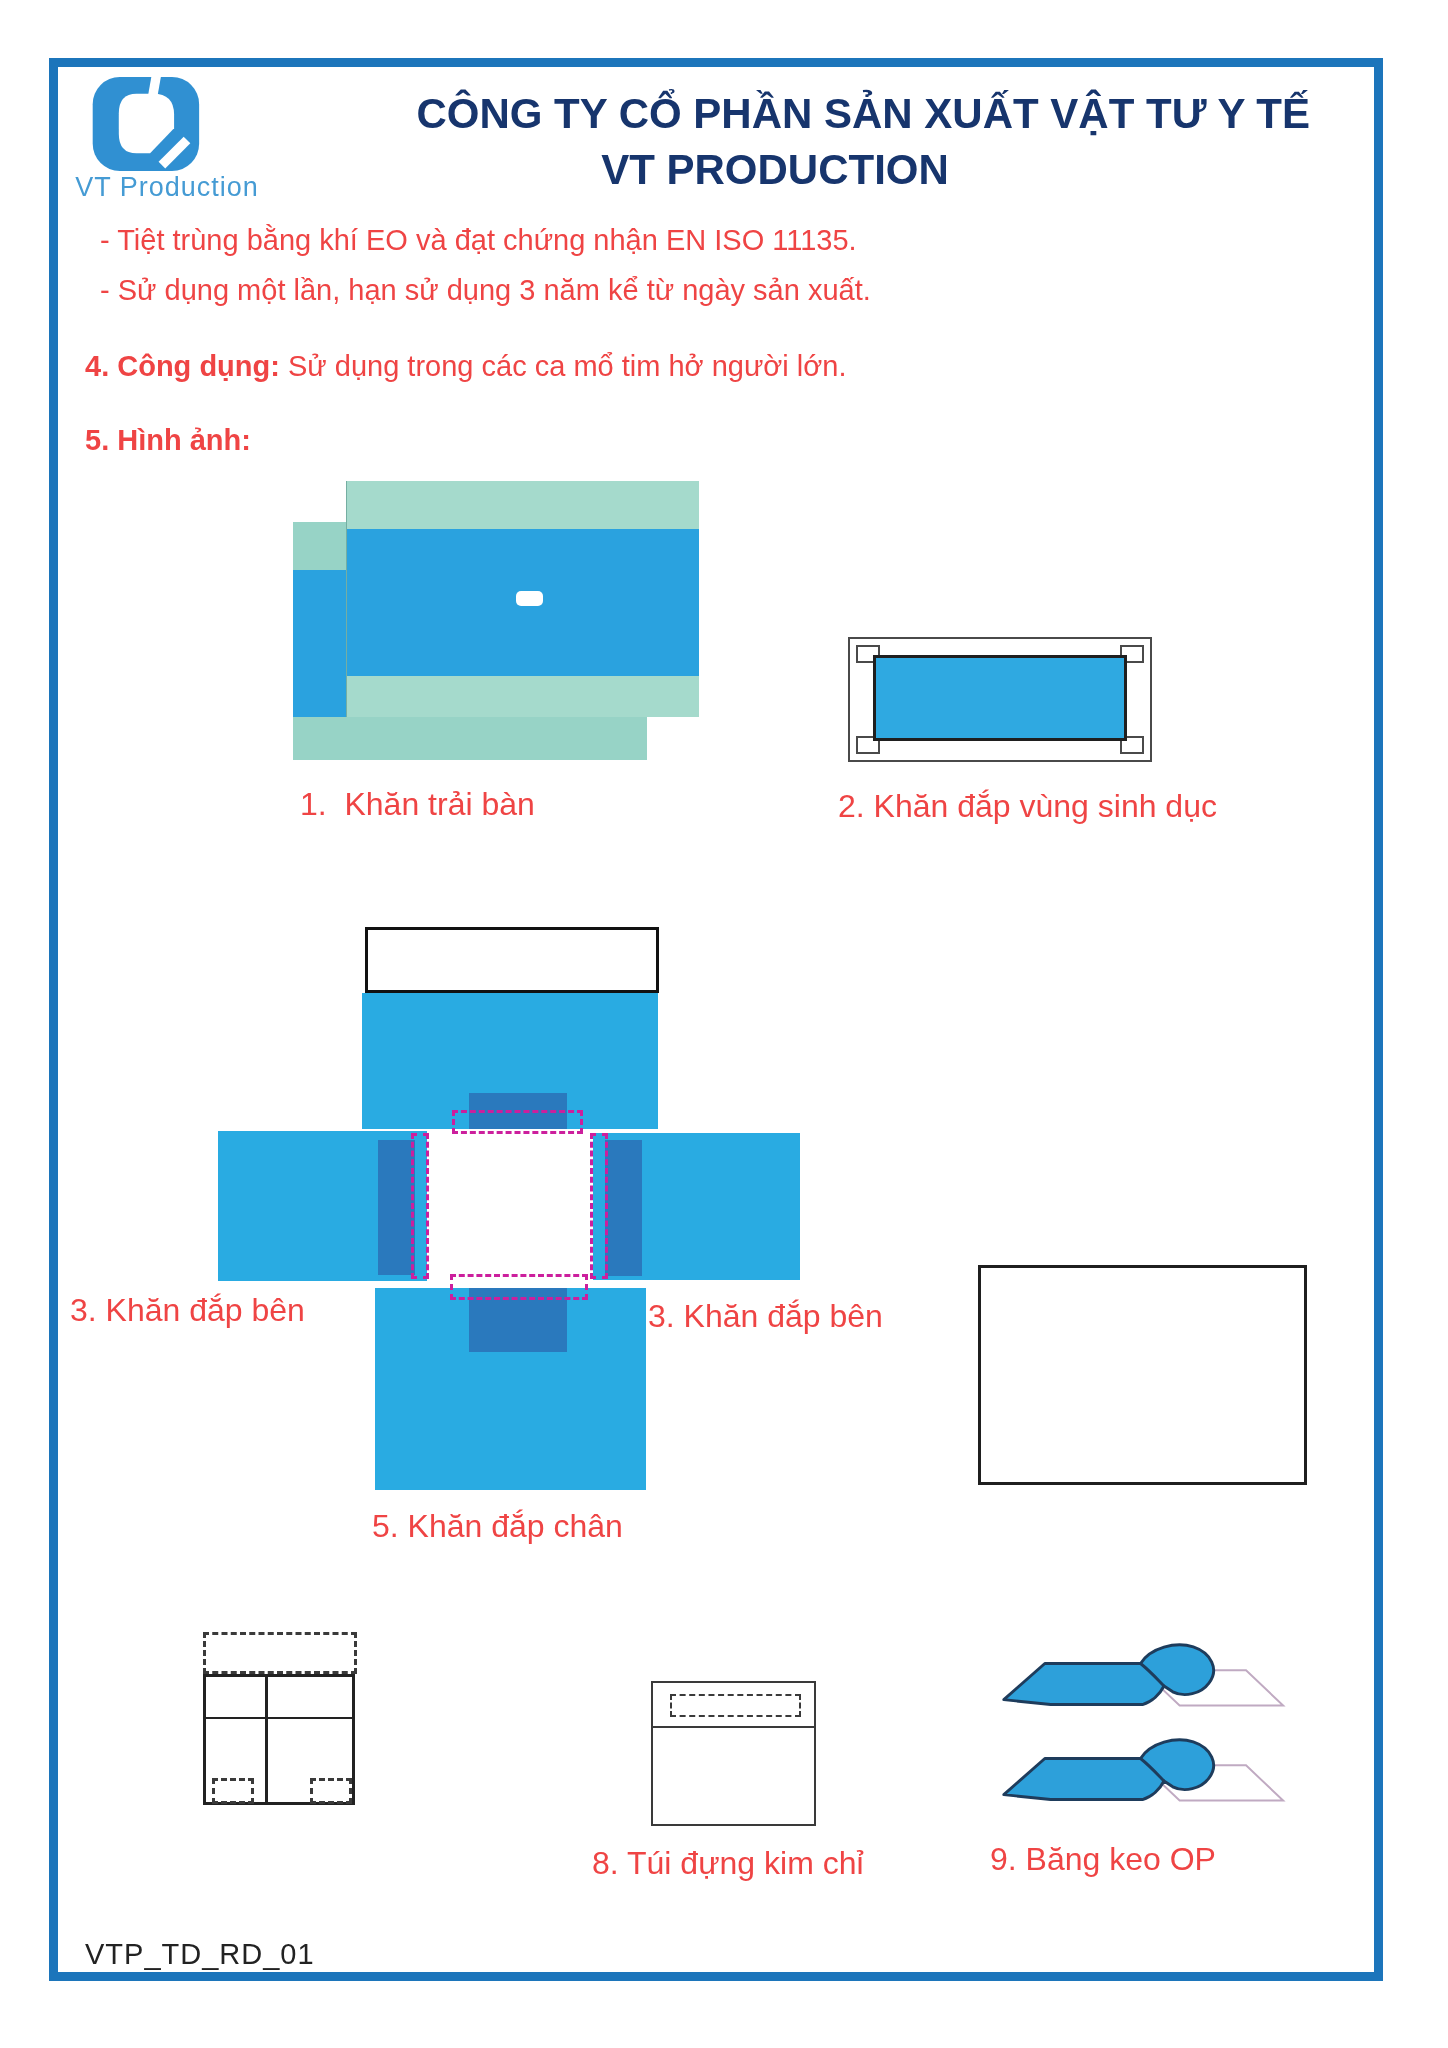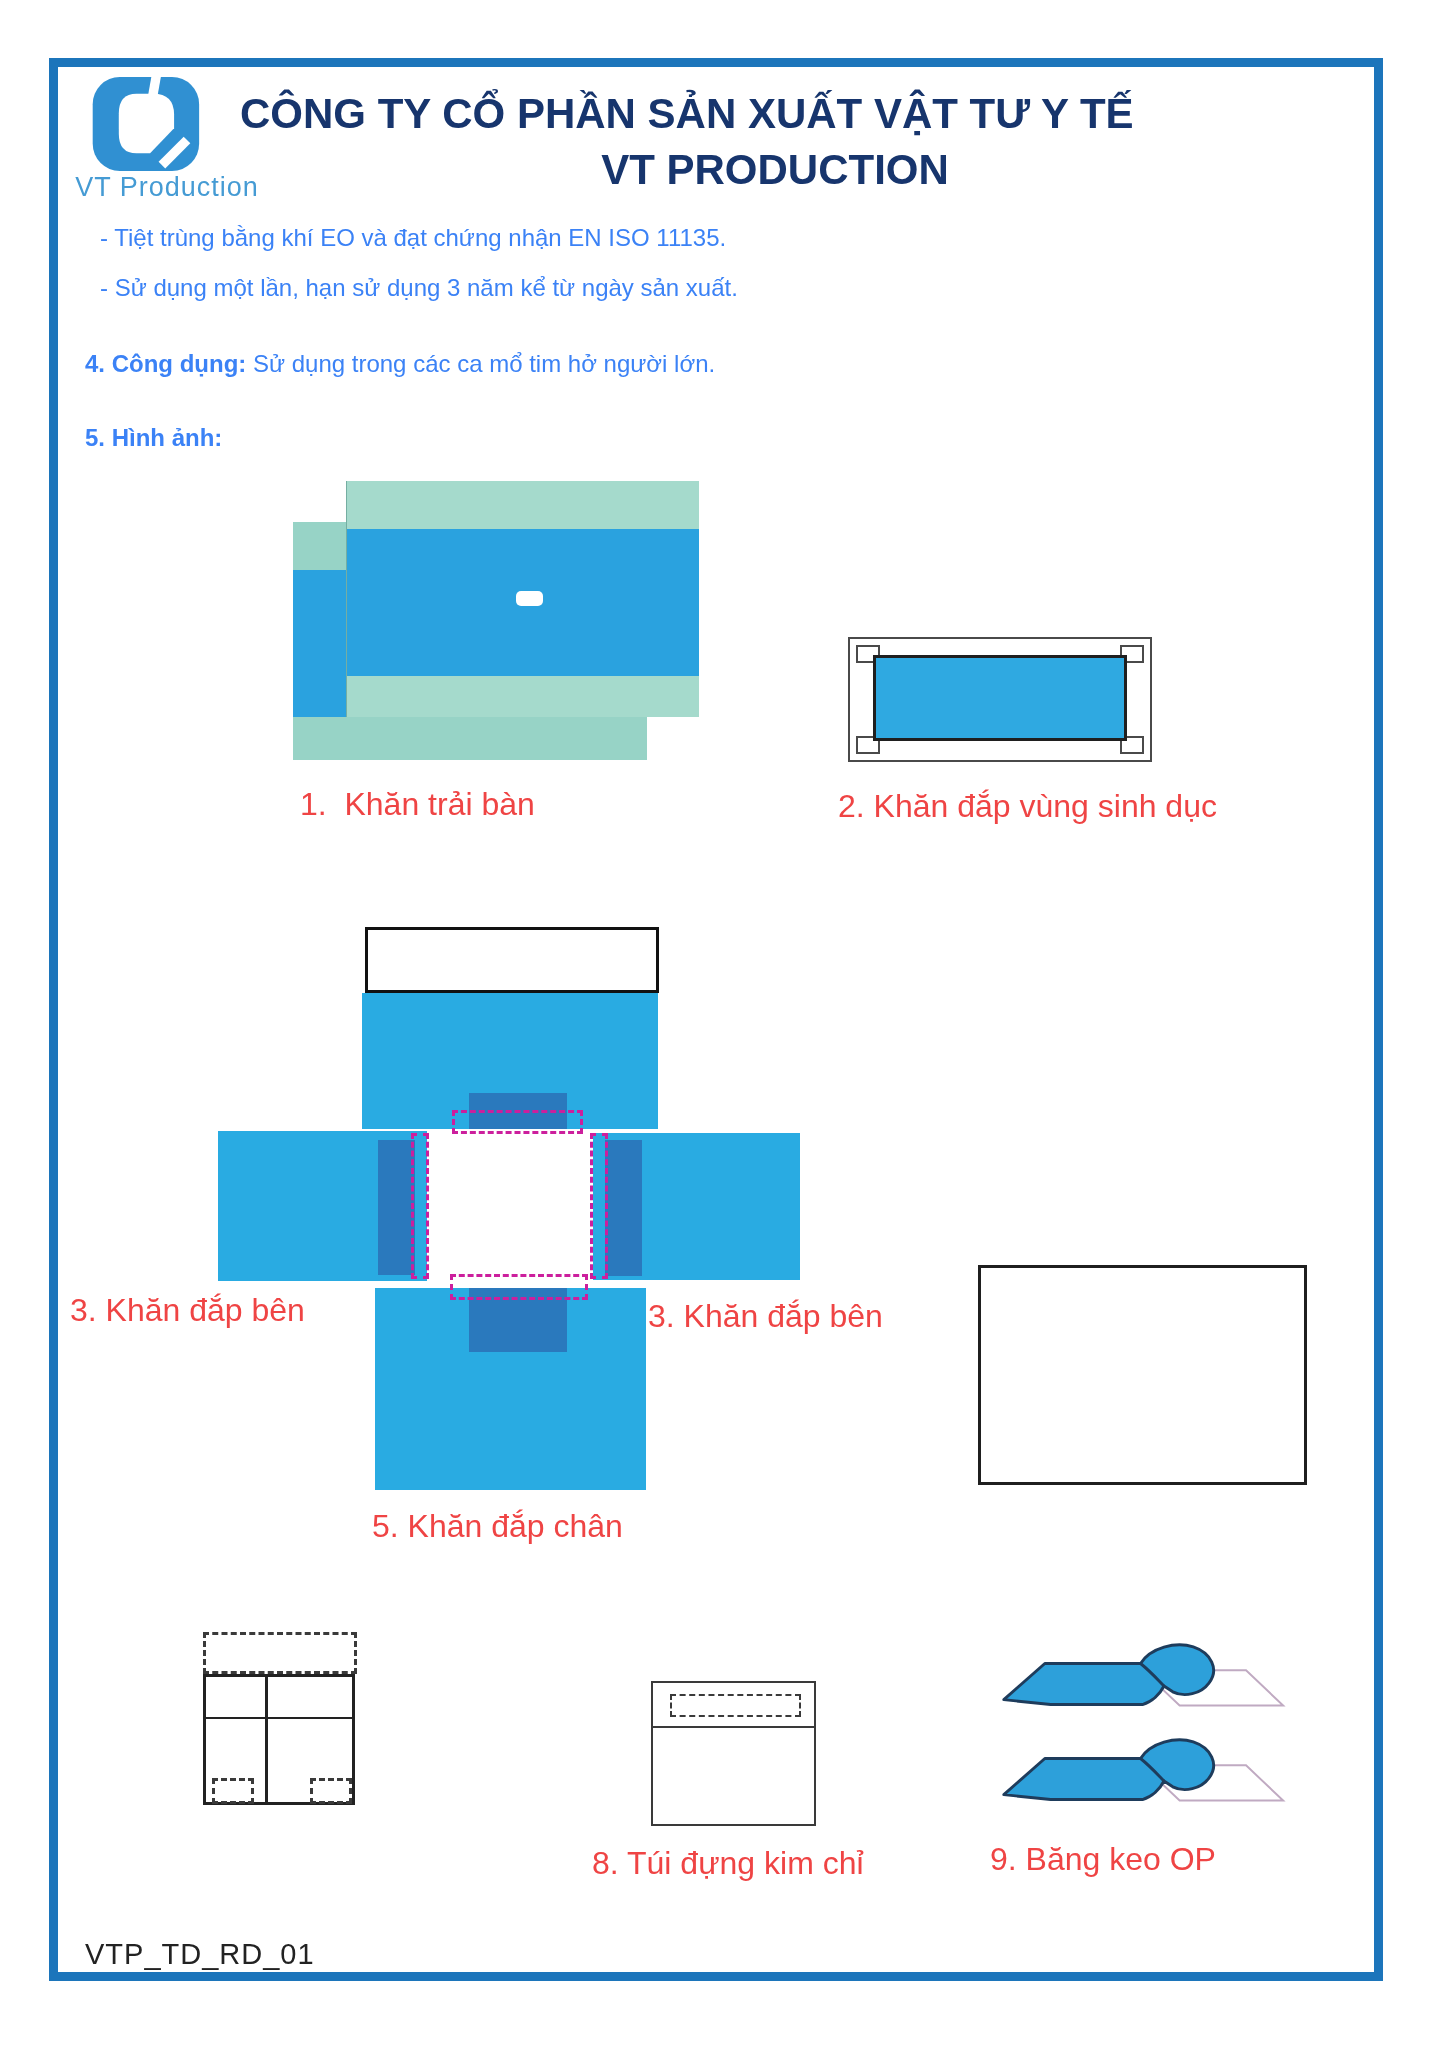--- a/index.html
+++ b/index.html
@@ -5,26 +5,26 @@
   html,body{margin:0;padding:0;background:#fff;}
   .page{position:relative;width:1448px;height:2048px;background:#ffffff;
         font-family:"Liberation Sans", sans-serif;color:#1a1a1a;overflow:hidden;}
   .frame{position:absolute;left:49px;top:58px;width:1334px;height:1923px;
          border:9px solid #1c75bb;box-sizing:border-box;}
   .abs{position:absolute;}
   
   .logo-wrap{position:absolute;left:88px;top:76px;width:190px;}
   .logo-text{position:absolute;left:62px;top:172px;width:210px;text-align:center;
              font-size:27px;color:#459bd4;letter-spacing:1px;}
-  .title1{position:absolute;left:240px;top:90px;width:1070px;text-align:left;
+  .title1{position:absolute;left:240px;top:90px;width:1070px;text-align:right;
           font-size:42px;font-weight:bold;color:#17356d;}
   .title2{position:absolute;left:240px;top:146px;width:1070px;text-align:center;
           font-size:42px;font-weight:bold;color:#17356d;}
   
-  .body-line{font-size:24px;color:#3b82f6;}
+  .body-line{font-size:29px;color:#ef4444;}
   .b1{left:100px;top:224px;}
   .b2{left:100px;top:274px;}
   .sec4{left:85px;top:350px;}
   .sec5{left:85px;top:424px;}
   .bold{font-weight:bold;}
   .cap{font-size:32px;color:#ef4444;white-space:pre-wrap;}
   
   .f1-back{left:293px;top:522px;width:354px;height:238px;background:#97d3c6;}
   .f1-back-blue{left:293px;top:570px;width:354px;height:147px;background:#2aa2df;}
   .f1-front{left:346px;top:481px;width:352px;height:236px;background:#a5dacc;

